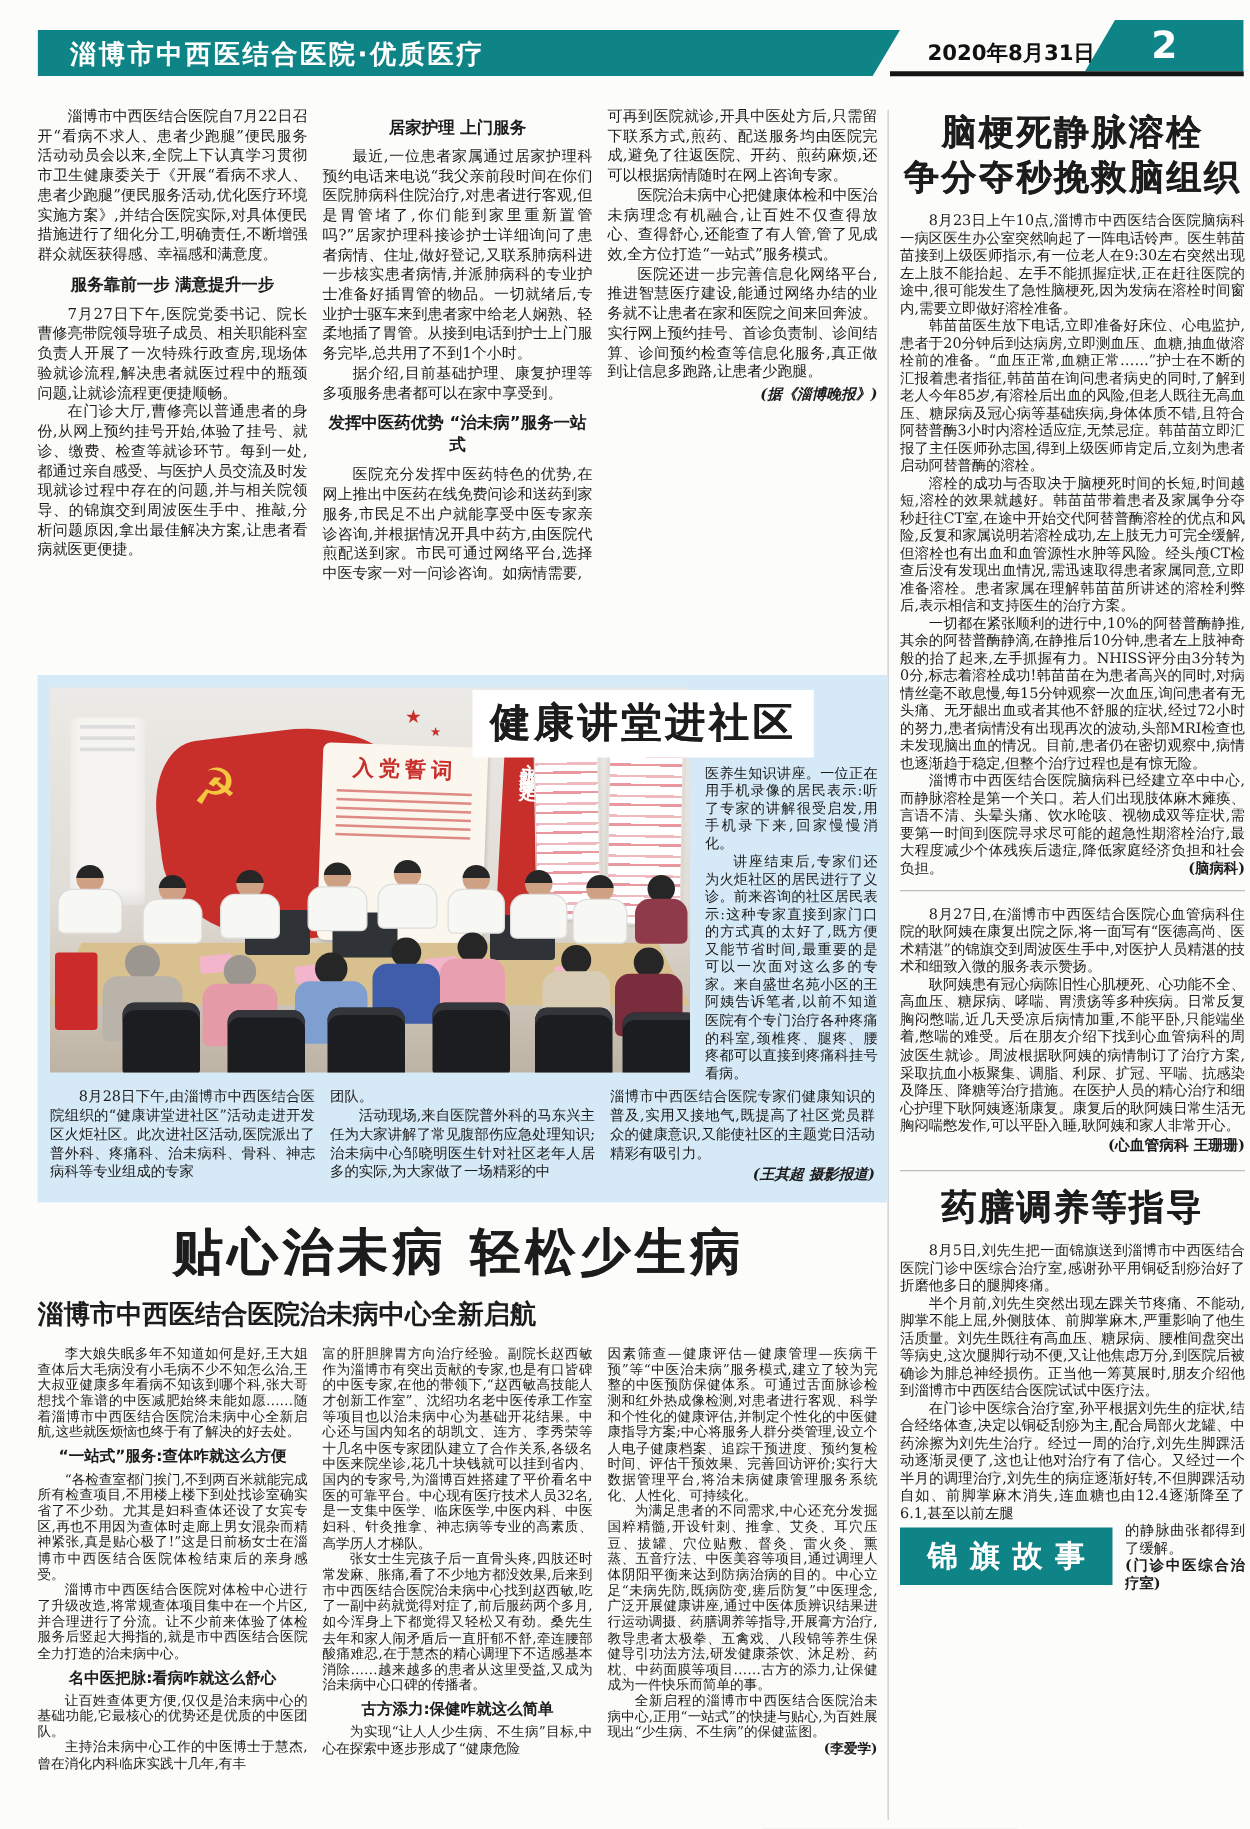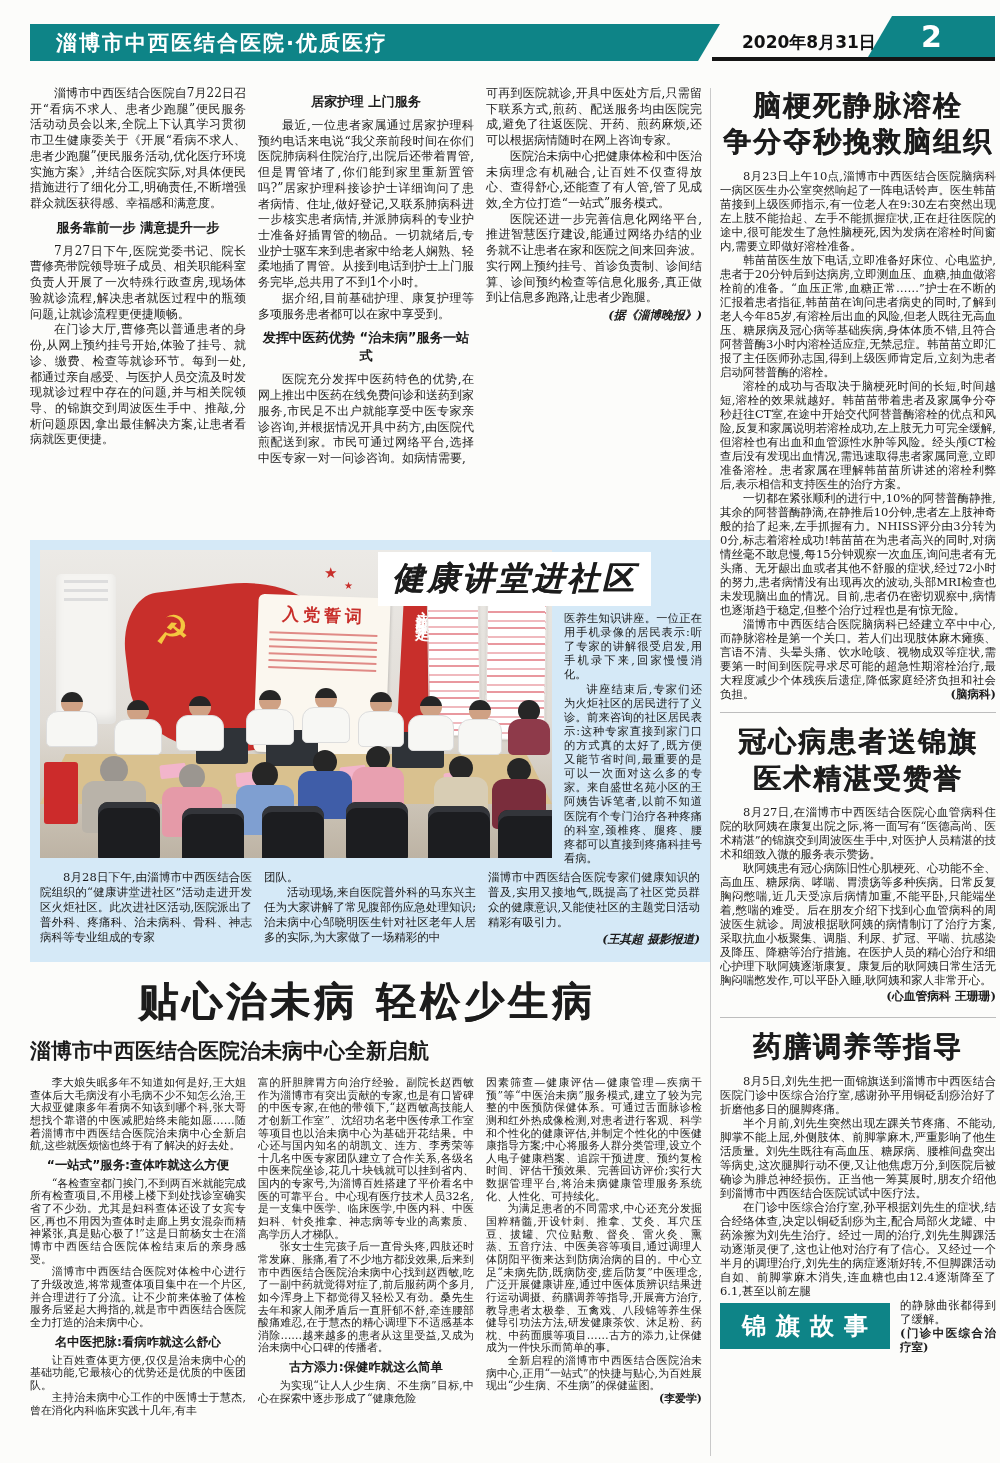--- a/index.html
+++ b/index.html
@@ -41,21 +41,21 @@
   .rc-rule{border:0;border-top:1px solid #bdbdbd;margin:11px 0;}
   .badge{float:left;width:170px;height:46px;background:#0e8487;color:#fff;margin:5px 10px 0 0;
          display:flex;align-items:center;justify-content:center;font-weight:700;font-size:24px;
          letter-spacing:10px;font-family:"DejaVu Sans",sans-serif;padding-left:10px;box-sizing:border-box;}
   #vrule{position:absolute;left:710px;top:88px;width:1px;height:1368px;background:#c9c9c9;}
   
   #photo-box{position:absolute;left:30px;top:540px;width:680px;height:422px;background:#d5e9f7;}
   .photo{position:absolute;left:10px;top:10px;width:512px;height:308px;overflow:hidden;
          background:linear-gradient(180deg,#eceae6 0%,#e0dcd6 55%,#cdc5b8 80%,#bdb3a4 100%);}
   .ph-title{position:absolute;left:348px;top:12px;background:#fff;padding:5px 14px;z-index:5;
-            font-weight:900;font-size:32px;letter-spacing:3px;text-shadow:0.4px 0 currentColor;font-style:italic;}
+            font-weight:900;font-size:32px;letter-spacing:3px;text-shadow:0.4px 0 currentColor;}
   .side-col{position:absolute;left:534px;top:72px;width:138px;height:254px;overflow:hidden;}
   .side-col .para{font-size:11.3px;line-height:1.25;}
   .caption-row{position:absolute;left:10px;top:330px;width:660px;display:flex;gap:12px;}
   .cap-col{flex:0 0 212px;width:212px;}
   .cap-col .para{font-size:11.5px;line-height:1.3;}
   
   .ac{position:absolute;left:16px;top:24px;width:60px;height:150px;background:#f5f4f1;border-radius:5px;
       box-shadow:inset 0 -6px 10px rgba(0,0,0,.08);}
   .ac i{display:block;height:3px;background:#ddd;margin:6px 8px 0 8px;}
   .flagart{position:absolute;left:88px;top:8px;width:340px;height:240px;}
@@ -120,21 +120,21 @@
   <div id="main-art">
     <div class="cols">
       <div class="col">
         <p class="para">淄博市中西医结合医院自7月22日召开“看病不求人、患者少跑腿”便民服务活动动员会以来,全院上下认真学习贯彻市卫生健康委关于《开展“看病不求人、患者少跑腿”便民服务活动,优化医疗环境实施方案》,并结合医院实际,对具体便民措施进行了细化分工,明确责任,不断增强群众就医获得感、幸福感和满意度。</p>
         <p class="subhead">服务靠前一步  满意提升一步</p>
         <p class="para">7月27日下午,医院党委书记、院长曹修亮带院领导班子成员、相关职能科室负责人开展了一次特殊行政查房,现场体验就诊流程,解决患者就医过程中的瓶颈问题,让就诊流程更便捷顺畅。</p>
         <p class="para">在门诊大厅,曹修亮以普通患者的身份,从网上预约挂号开始,体验了挂号、就诊、缴费、检查等就诊环节。每到一处,都通过亲自感受、与医护人员交流及时发现就诊过程中存在的问题,并与相关院领导、的锦旗交到周波医生手中、推敲,分析问题原因,拿出最佳解决方案,让患者看病就医更便捷。</p>
       </div>
       <div class="col">
         <p class="subhead">居家护理  上门服务</p>
-        <p class="para">最近,一位患者家属通过居家护理科预约电话来电说“我父亲前段时间在你们医院肺病科住院治疗,出院后还带着胃管,但是胃管堵了,你们能到家里重新置管吗?”居家护理科接诊护士详细询问了患者病情、住址,做好登记,又联系肺病科进一步核实患者病情,并派肺病科的专业护士准备好插胃管的物品。一切就绪后,专业护士驱车来到患者家中给老人娴熟、轻柔地插了胃管。从接到电话到护士上门服务完毕,总共用了不到1个小时。</p>
+        <p class="para">最近,一位患者家属通过居家护理科预约电话来电说“我父亲前段时间在你们医院肺病科住院治疗,对患者进行客观,但是胃管堵了,你们能到家里重新置管吗?”居家护理科接诊护士详细询问了患者病情、住址,做好登记,又联系肺病科进一步核实患者病情,并派肺病科的专业护士准备好插胃管的物品。一切就绪后,专业护士驱车来到患者家中给老人娴熟、轻柔地插了胃管。从接到电话到护士上门服务完毕,总共用了不到1个小时。</p>
         <p class="para">据介绍,目前基础护理、康复护理等多项服务患者都可以在家中享受到。</p>
         <p class="subhead">发挥中医药优势  “治未病”服务一站式</p>
         <p class="para">医院充分发挥中医药特色的优势,在网上推出中医药在线免费问诊和送药到家服务,市民足不出户就能享受中医专家亲诊咨询,并根据情况开具中药方,由医院代煎配送到家。市民可通过网络平台,选择中医专家一对一问诊咨询。如病情需要,</p>
       </div>
       <div class="col">
         <p class="para noind">可再到医院就诊,开具中医处方后,只需留下联系方式,煎药、配送服务均由医院完成,避免了往返医院、开药、煎药麻烦,还可以根据病情随时在网上咨询专家。</p>
         <p class="para">医院治未病中心把健康体检和中医治未病理念有机融合,让百姓不仅查得放心、查得舒心,还能查了有人管,管了见成效,全方位打造“一站式”服务模式。</p>
         <p class="para">医院还进一步完善信息化网络平台,推进智慧医疗建设,能通过网络办结的业务就不让患者在家和医院之间来回奔波。实行网上预约挂号、首诊负责制、诊间结算、诊间预约检查等信息化服务,真正做到让信息多跑路,让患者少跑腿。</p>
         <p class="byline-line" style="font-style:italic;">(据《淄博晚报》)</p>
       </div>
@@ -148,24 +148,20 @@
         <div>争分夺秒挽救脑组织</div>
       </div>
       <p class="para">8月23日上午10点,淄博市中西医结合医院脑病科一病区医生办公室突然响起了一阵电话铃声。医生韩苗苗接到上级医师指示,有一位老人在9:30左右突然出现左上肢不能抬起、左手不能抓握症状,正在赶往医院的途中,很可能发生了急性脑梗死,因为发病在溶栓时间窗内,需要立即做好溶栓准备。</p>
       <p class="para">韩苗苗医生放下电话,立即准备好床位、心电监护,患者于20分钟后到达病房,立即测血压、血糖,抽血做溶栓前的准备。“血压正常,血糖正常……”护士在不断的汇报着患者指征,韩苗苗在询问患者病史的同时,了解到老人今年85岁,有溶栓后出血的风险,但老人既往无高血压、糖尿病及冠心病等基础疾病,身体体质不错,且符合阿替普酶3小时内溶栓适应症,无禁忌症。韩苗苗立即汇报了主任医师孙志国,得到上级医师肯定后,立刻为患者启动阿替普酶的溶栓。</p>
       <p class="para">溶栓的成功与否取决于脑梗死时间的长短,时间越短,溶栓的效果就越好。韩苗苗带着患者及家属争分夺秒赶往CT室,在途中开始交代阿替普酶溶栓的优点和风险,反复和家属说明若溶栓成功,左上肢无力可完全缓解,但溶栓也有出血和血管源性水肿等风险。经头颅CT检查后没有发现出血情况,需迅速取得患者家属同意,立即准备溶栓。患者家属在理解韩苗苗所讲述的溶栓利弊后,表示相信和支持医生的治疗方案。</p>
       <p class="para">一切都在紧张顺利的进行中,10%的阿替普酶静推,其余的阿替普酶静滴,在静推后10分钟,患者左上肢神奇般的抬了起来,左手抓握有力。NHISS评分由3分转为0分,标志着溶栓成功!韩苗苗在为患者高兴的同时,对病情丝毫不敢息慢,每15分钟观察一次血压,询问患者有无头痛、无牙龈出血或者其他不舒服的症状,经过72小时的努力,患者病情没有出现再次的波动,头部MRI检查也未发现脑出血的情况。目前,患者仍在密切观察中,病情也逐渐趋于稳定,但整个治疗过程也是有惊无险。</p>
       <p class="para"><span>淄博市中西医结合医院脑病科已经建立卒中中心,而静脉溶栓是第一个关口。若人们出现肢体麻木瘫痪、言语不清、头晕头痛、饮水呛咳、视物成双等症状,需要第一时间到医院寻求尽可能的超急性期溶栓治疗,最大程度减少个体残疾后遗症,降低家庭经济负担和社会负担。</span><span class="fr">(脑病科)</span></p>
     </div>
     <hr class="rc-rule">
     <div>
-      <div class="stitle">
-        <div>冠心病患者送锦旗</div>
-        <div>医术精湛受赞誉</div>
-      </div>
       <p class="para">8月27日,在淄博市中西医结合医院心血管病科住院的耿阿姨在康复出院之际,将一面写有“医德高尚、医术精湛”的锦旗交到周波医生手中,对医护人员精湛的技术和细致入微的服务表示赞扬。</p>
       <p class="para">耿阿姨患有冠心病陈旧性心肌梗死、心功能不全、高血压、糖尿病、哮喘、胃溃疡等多种疾病。日常反复胸闷憋喘,近几天受凉后病情加重,不能平卧,只能端坐着,憋喘的难受。后在朋友介绍下找到心血管病科的周波医生就诊。周波根据耿阿姨的病情制订了治疗方案,采取抗血小板聚集、调脂、利尿、扩冠、平喘、抗感染及降压、降糖等治疗措施。在医护人员的精心治疗和细心护理下耿阿姨逐渐康复。康复后的耿阿姨日常生活无胸闷喘憋发作,可以平卧入睡,耿阿姨和家人非常开心。</p>
       <p class="byline-line">(心血管病科  王珊珊)</p>
     </div>
     <hr class="rc-rule">
     <div>
       <div class="stitle">药膳调养等指导</div>
       <p class="para">8月5日,刘先生把一面锦旗送到淄博市中西医结合医院门诊中医综合治疗室,感谢孙平用铜砭刮痧治好了折磨他多日的腿脚疼痛。</p>
       <p class="para">半个月前,刘先生突然出现左踝关节疼痛、不能动,脚掌不能上屈,外侧肢体、前脚掌麻木,严重影响了他生活质量。刘先生既往有高血压、糖尿病、腰椎间盘突出等病史,这次腿脚行动不便,又让他焦虑万分,到医院后被确诊为腓总神经损伤。正当他一筹莫展时,朋友介绍他到淄博市中西医结合医院试试中医疗法。</p>
       <p class="para">在门诊中医综合治疗室,孙平根据刘先生的症状,结合经络体查,决定以铜砭刮痧为主,配合局部火龙罐、中药涂擦为刘先生治疗。经过一周的治疗,刘先生脚踝活动逐渐灵便了,这也让他对治疗有了信心。又经过一个半月的调理治疗,刘先生的病症逐渐好转,不但脚踝活动自如、前脚掌麻木消失,连血糖也由12.4逐渐降至了6.1,甚至以前左腿</p>

